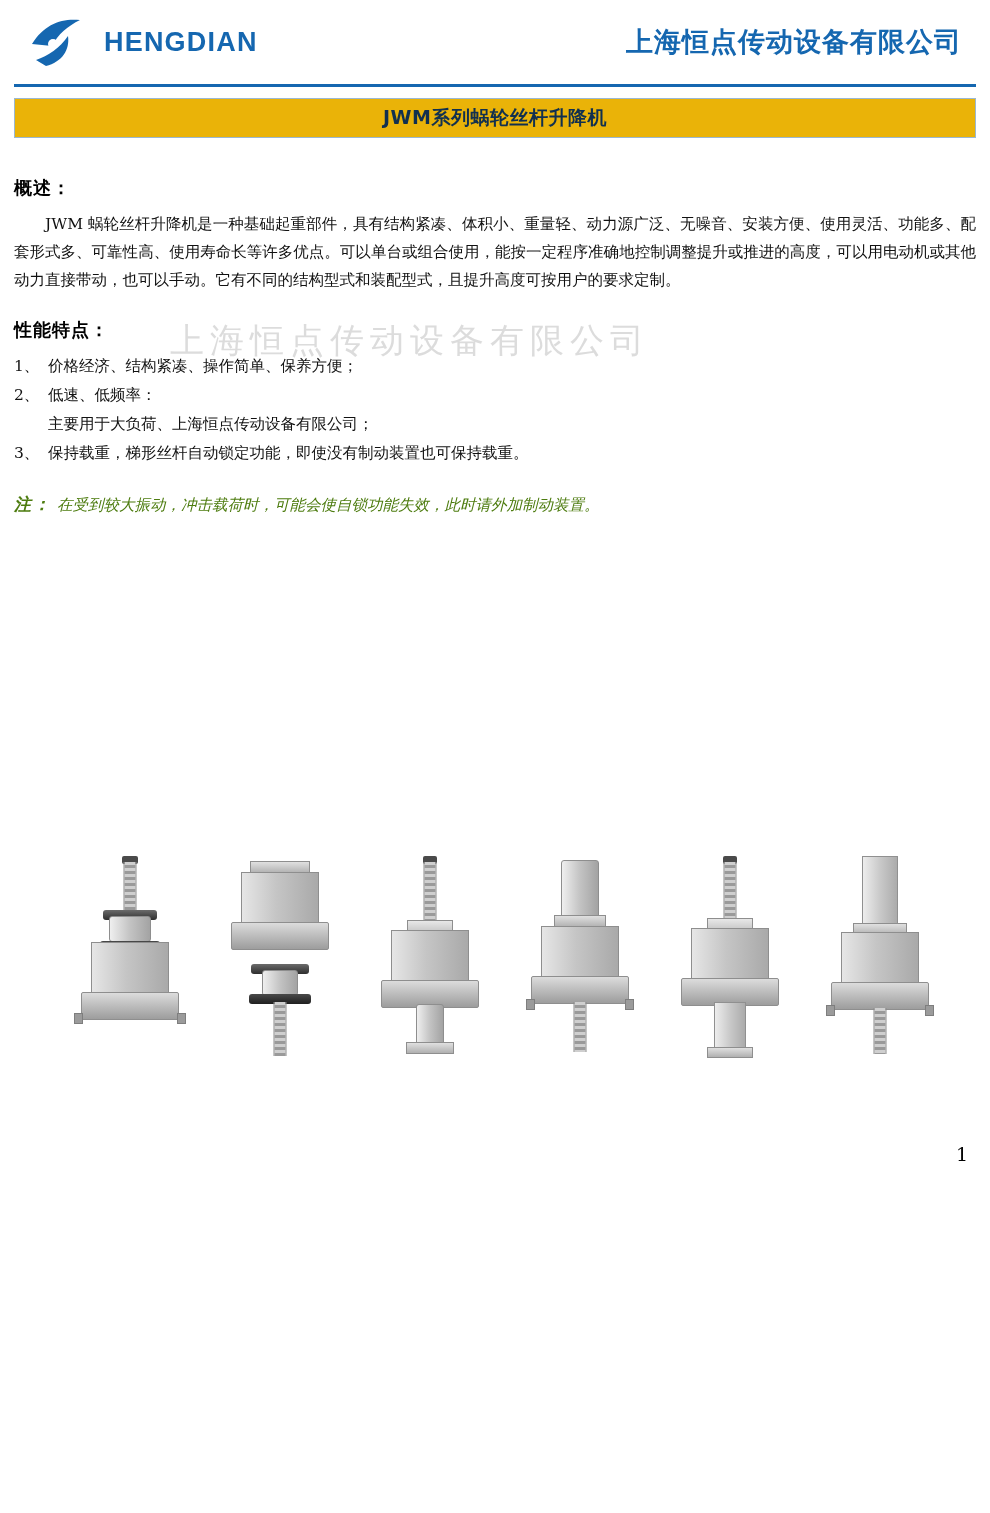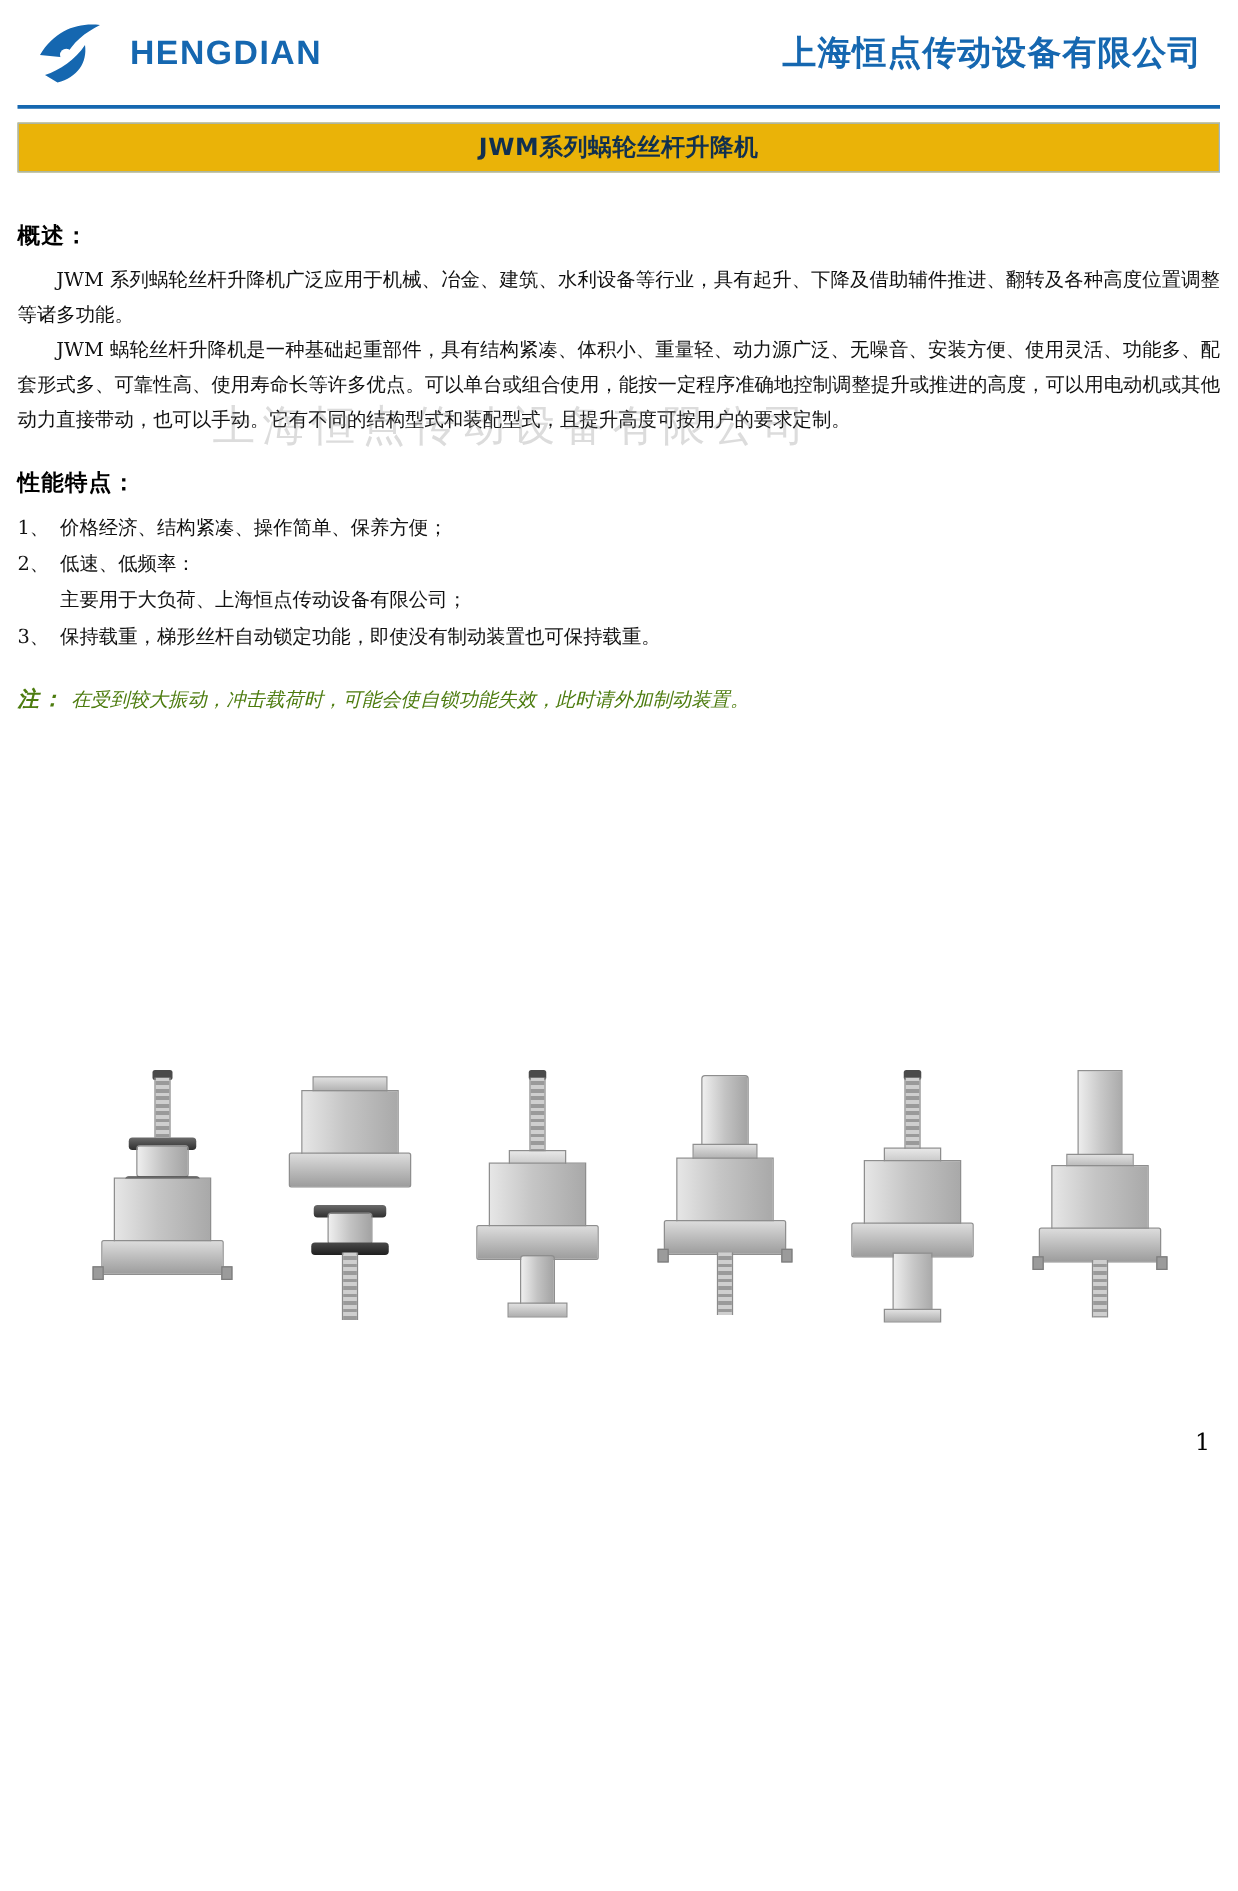--- a/index.html
+++ b/index.html
@@ -312,21 +312,20 @@
   </div>
   <div class="header-rule"></div>
 
   <div class="title-bar">
     <span class="t">JWM系列蜗轮丝杆升降机</span>
   </div>
 
   <div class="content">
 
     <div class="section-heading">概述：</div>
-    <p class="para">JWM 系列蜗轮丝杆升降机广泛应用于机械、冶金、建筑、水利设备等行业，具有起升、下降及借助辅件推进、翻转及各种高度位置调整等诸多功能。</p>
     <p class="para">JWM 蜗轮丝杆升降机是一种基础起重部件，具有结构紧凑、体积小、重量轻、动力源广泛、无噪音、安装方便、使用灵活、功能多、配套形式多、可靠性高、使用寿命长等许多优点。可以单台或组合使用，能按一定程序准确地控制调整提升或推进的高度，可以用电动机或其他动力直接带动，也可以手动。它有不同的结构型式和装配型式，且提升高度可按用户的要求定制。</p>
 
     <div class="section-heading features-heading">性能特点：</div>
 
     <div class="feat-list">
       <div class="feat-row">
         <span class="feat-num">1、</span>
         <span class="feat-text">价格经济、结构紧凑、操作简单、保养方便；</span>
       </div>
       <div class="feat-row">

